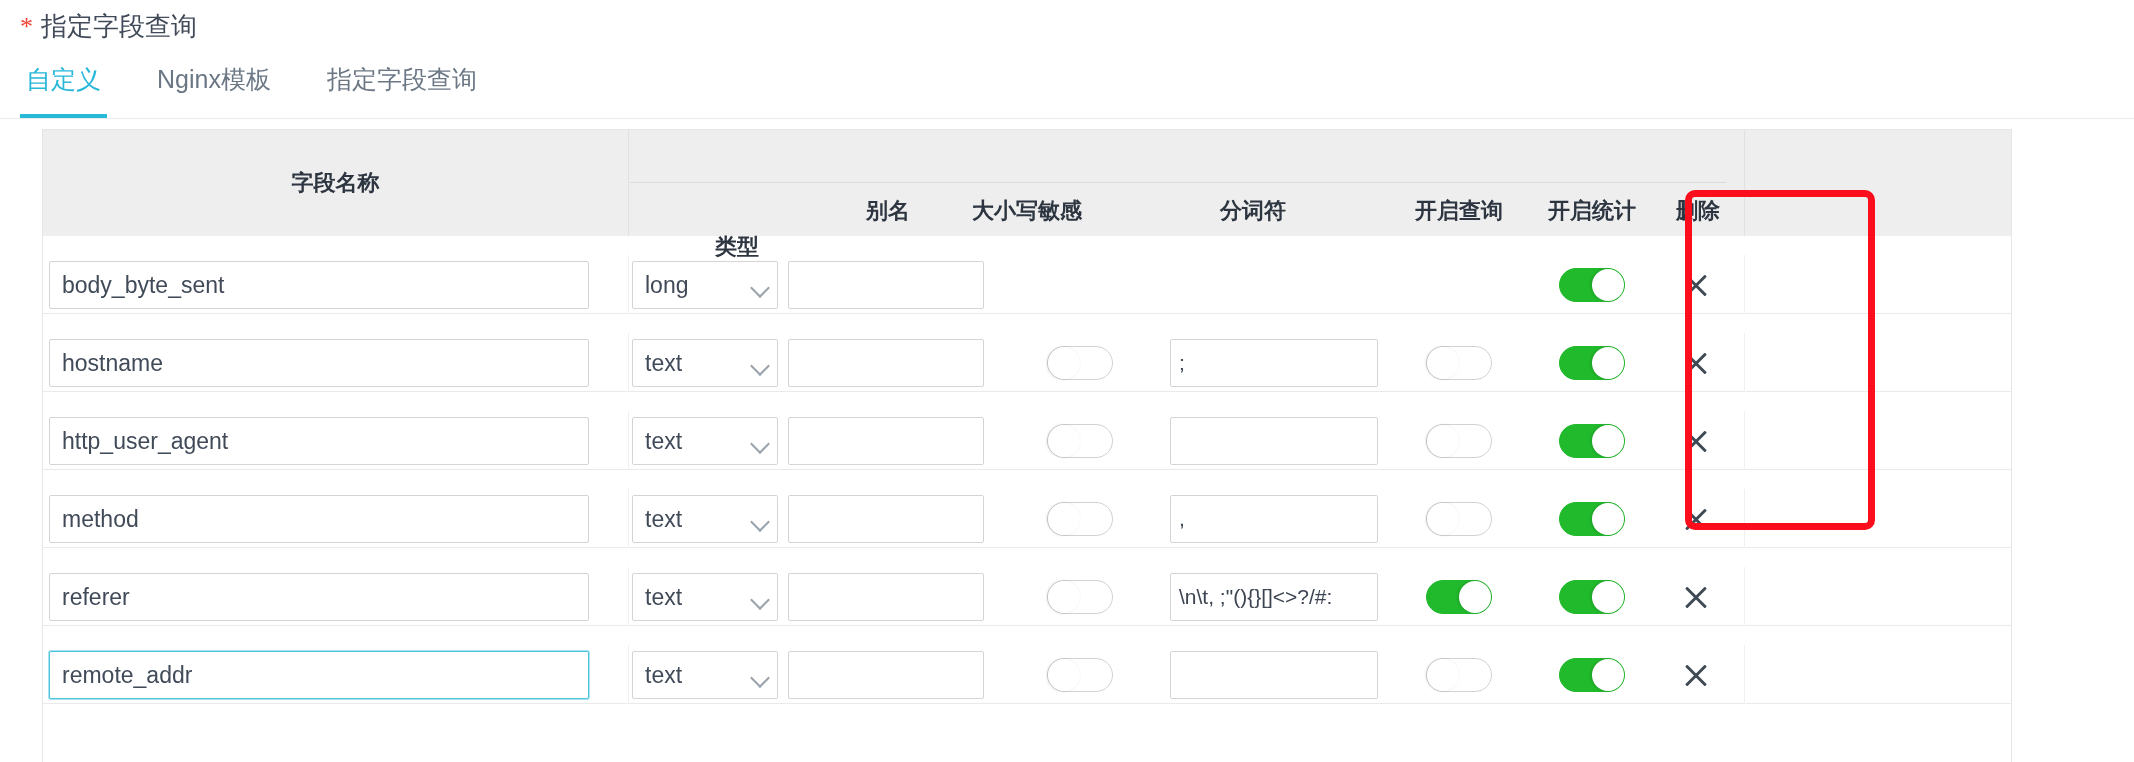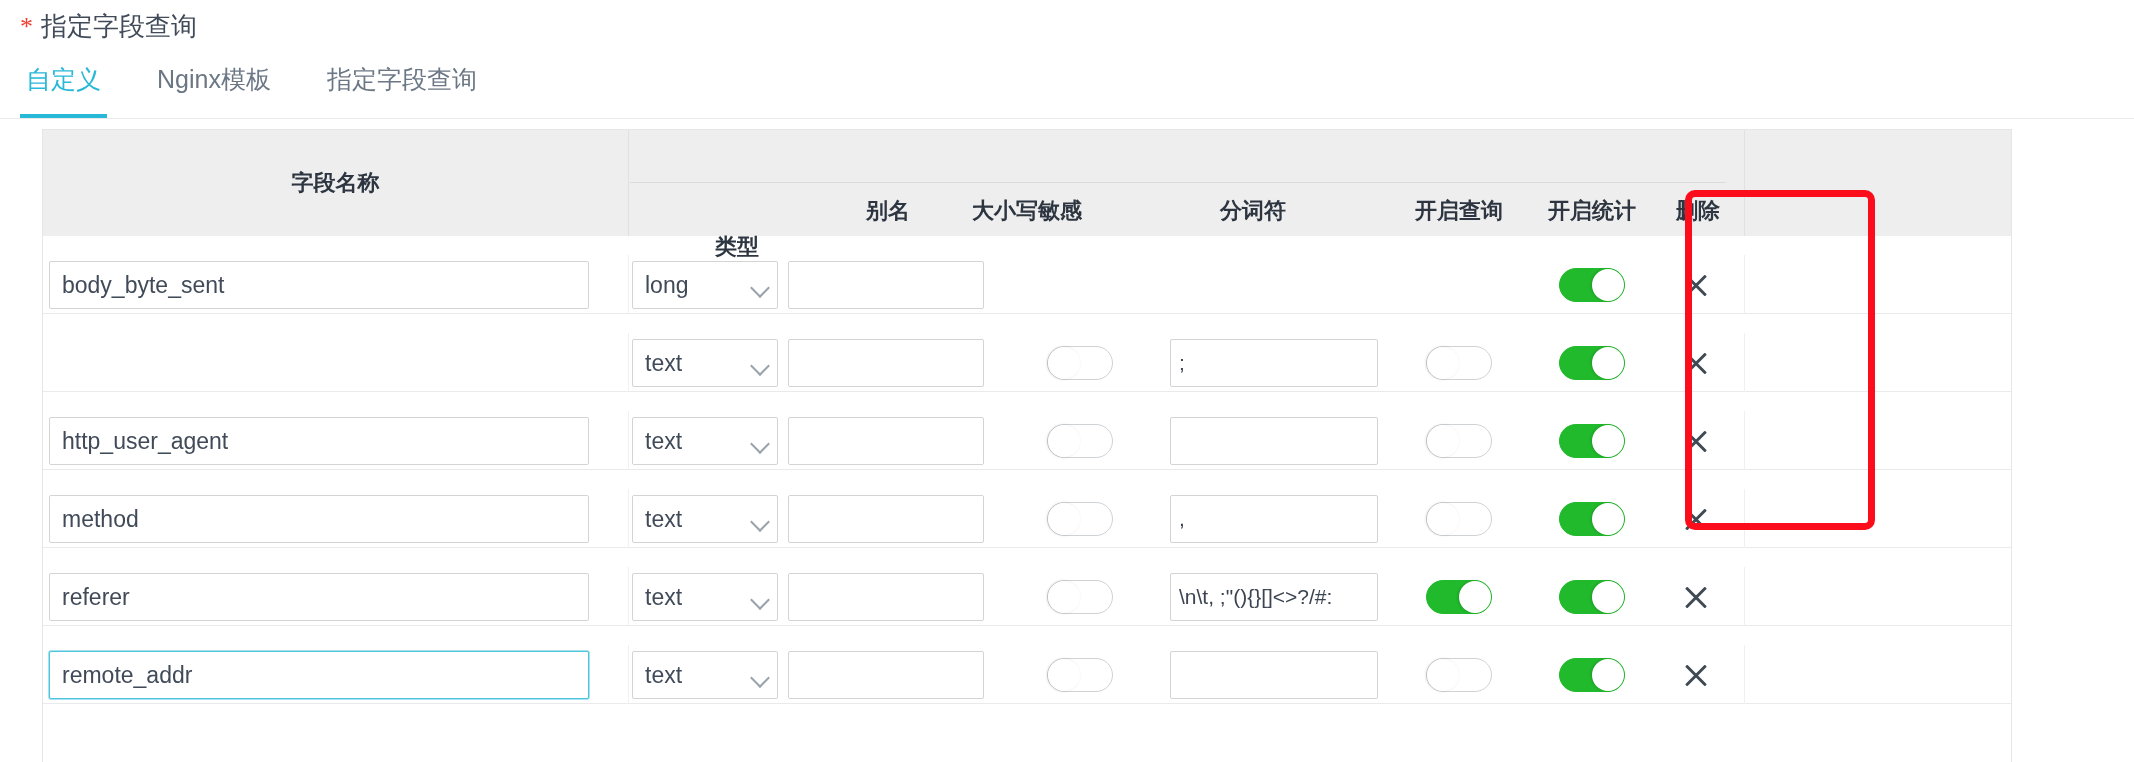--- a/index.html
+++ b/index.html
@@ -238,20 +238,23 @@
           <div class="cell c-stats">
             <div class="toggle tg-stats on">
               <span class="knob"></span>
             </div>
           </div>
           <div class="cell c-delete">
             <span class="xicon"></span>
           </div>
         </div>
         <div class="row">
+          <div class="cell c-fieldname">
+            <div class="inp">hostname</div>
+          </div>
           <div class="vsep" style="left:585px"></div>
           <div class="cell c-type">
             <div class="sel">text<span class="caret"></span></div>
           </div>
           <div class="cell c-alias">
             <div class="inp-small"></div>
           </div>
           <div class="cell c-case">
             <div class="toggle tg-case">
               <span class="knob"></span>

